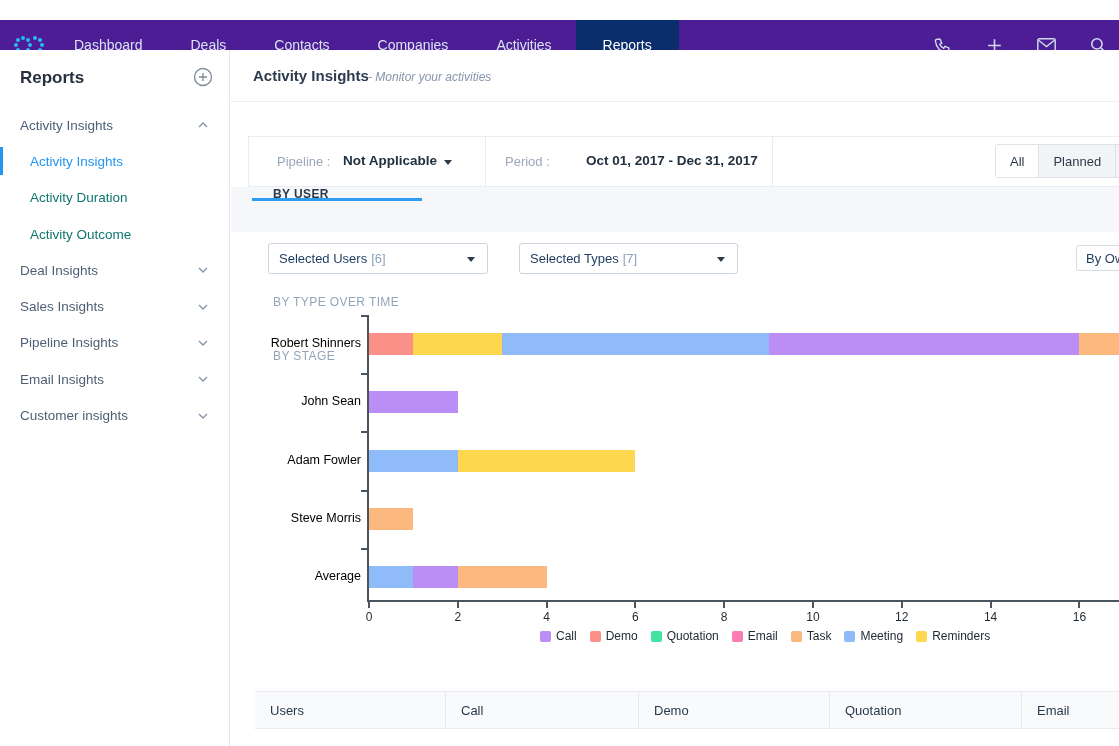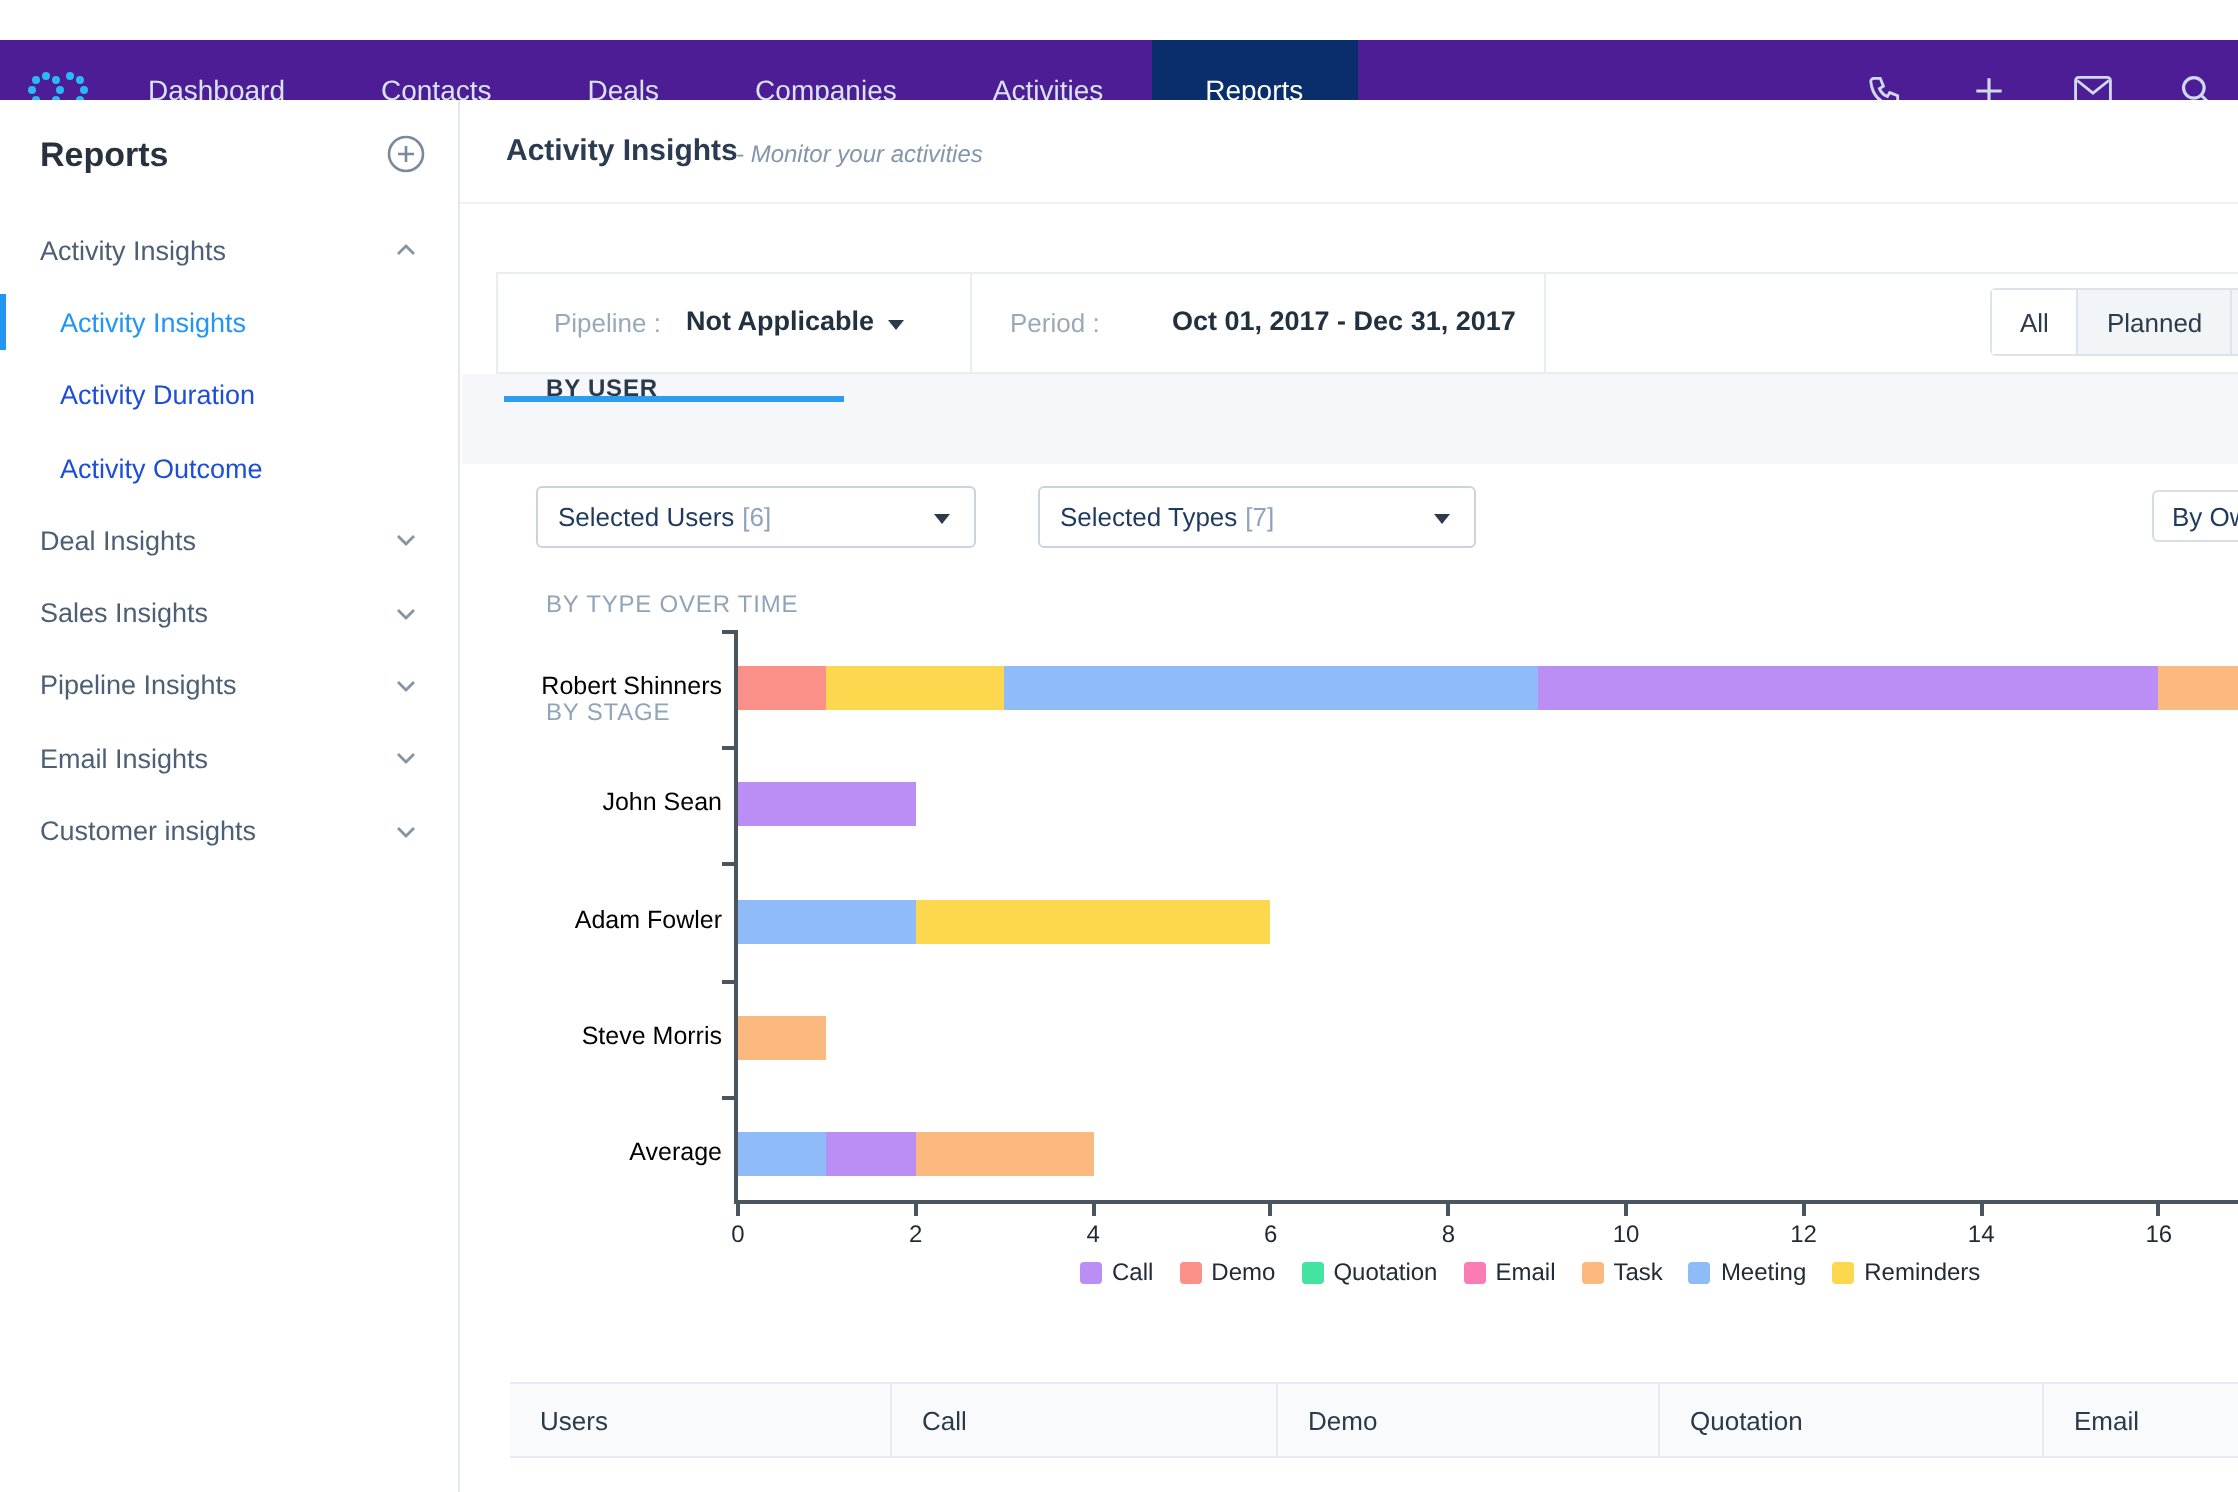--- a/index.html
+++ b/index.html
@@ -19,21 +19,21 @@
   .top-icon { width:19px; height:19px; display:flex; align-items:center; justify-content:center; cursor:pointer; }
 
   
   #sidebar { position:absolute; left:0; top:50px; width:230px; height:696px; background:#fff; border-right:1px solid #e3e8ec; }
   #sidebar-header { position:absolute; left:0; top:14px; width:230px; height:34px; }
   #sidebar-title { position:absolute; left:20px; top:4px; font-size:17px; font-weight:bold; color:#27323e; }
   #sidebar-add { position:absolute; right:17px; top:3px; width:20px; height:20px; cursor:pointer; }
   #side-list { position:absolute; left:0; top:57px; width:230px; }
   .side-row { position:relative; height:36.3px; display:flex; align-items:center; cursor:pointer; }
   .side-row.group { padding-left:20px; color:#4c5f74; font-size:13.5px; }
-  .side-row.child { padding-left:30px; color:#1d4ed8; font-size:13.5px; }
+  .side-row.child { padding-left:30px; color:#0f766e; font-size:13.5px; }
   .side-row.child.active { color:#2196f3; }
   .side-row.child.active::before { content:""; position:absolute; left:0; top:4px; height:28px; width:3px; background:#2196f3; }
   .side-chevron { position:absolute; right:22px; top:50%; transform:translateY(-50%); display:flex; }
 
   
   #main-header { position:absolute; left:230px; top:50px; width:889px; height:52px; background:#fff; border-bottom:1px solid #eef1f4; }
   #page-title { position:absolute; left:23px; top:17px; font-size:15px; font-weight:bold; color:#2c3c50; }
   #page-subtitle { position:absolute; left:138px; top:20px; font-size:12px; font-style:italic; color:#8595ab; }
 
   
@@ -100,24 +100,24 @@
             <circle cx="23" cy="5" r="2"></circle>
             <circle cx="28" cy="7" r="2"></circle>
         </g>
       </svg>
     </div>
     <ul id="nav-items">
         <li class="nav-item">
           <span>Dashboard</span>
         </li>
         <li class="nav-item">
+          <span>Deals</span>
+        </li>
+        <li class="nav-item">
           <span>Contacts</span>
-        </li>
-        <li class="nav-item">
-          <span>Deals</span>
         </li>
         <li class="nav-item">
           <span>Companies</span>
         </li>
         <li class="nav-item">
           <span>Activities</span>
         </li>
         <li class="nav-item active">
           <span>Reports</span>
         </li>

